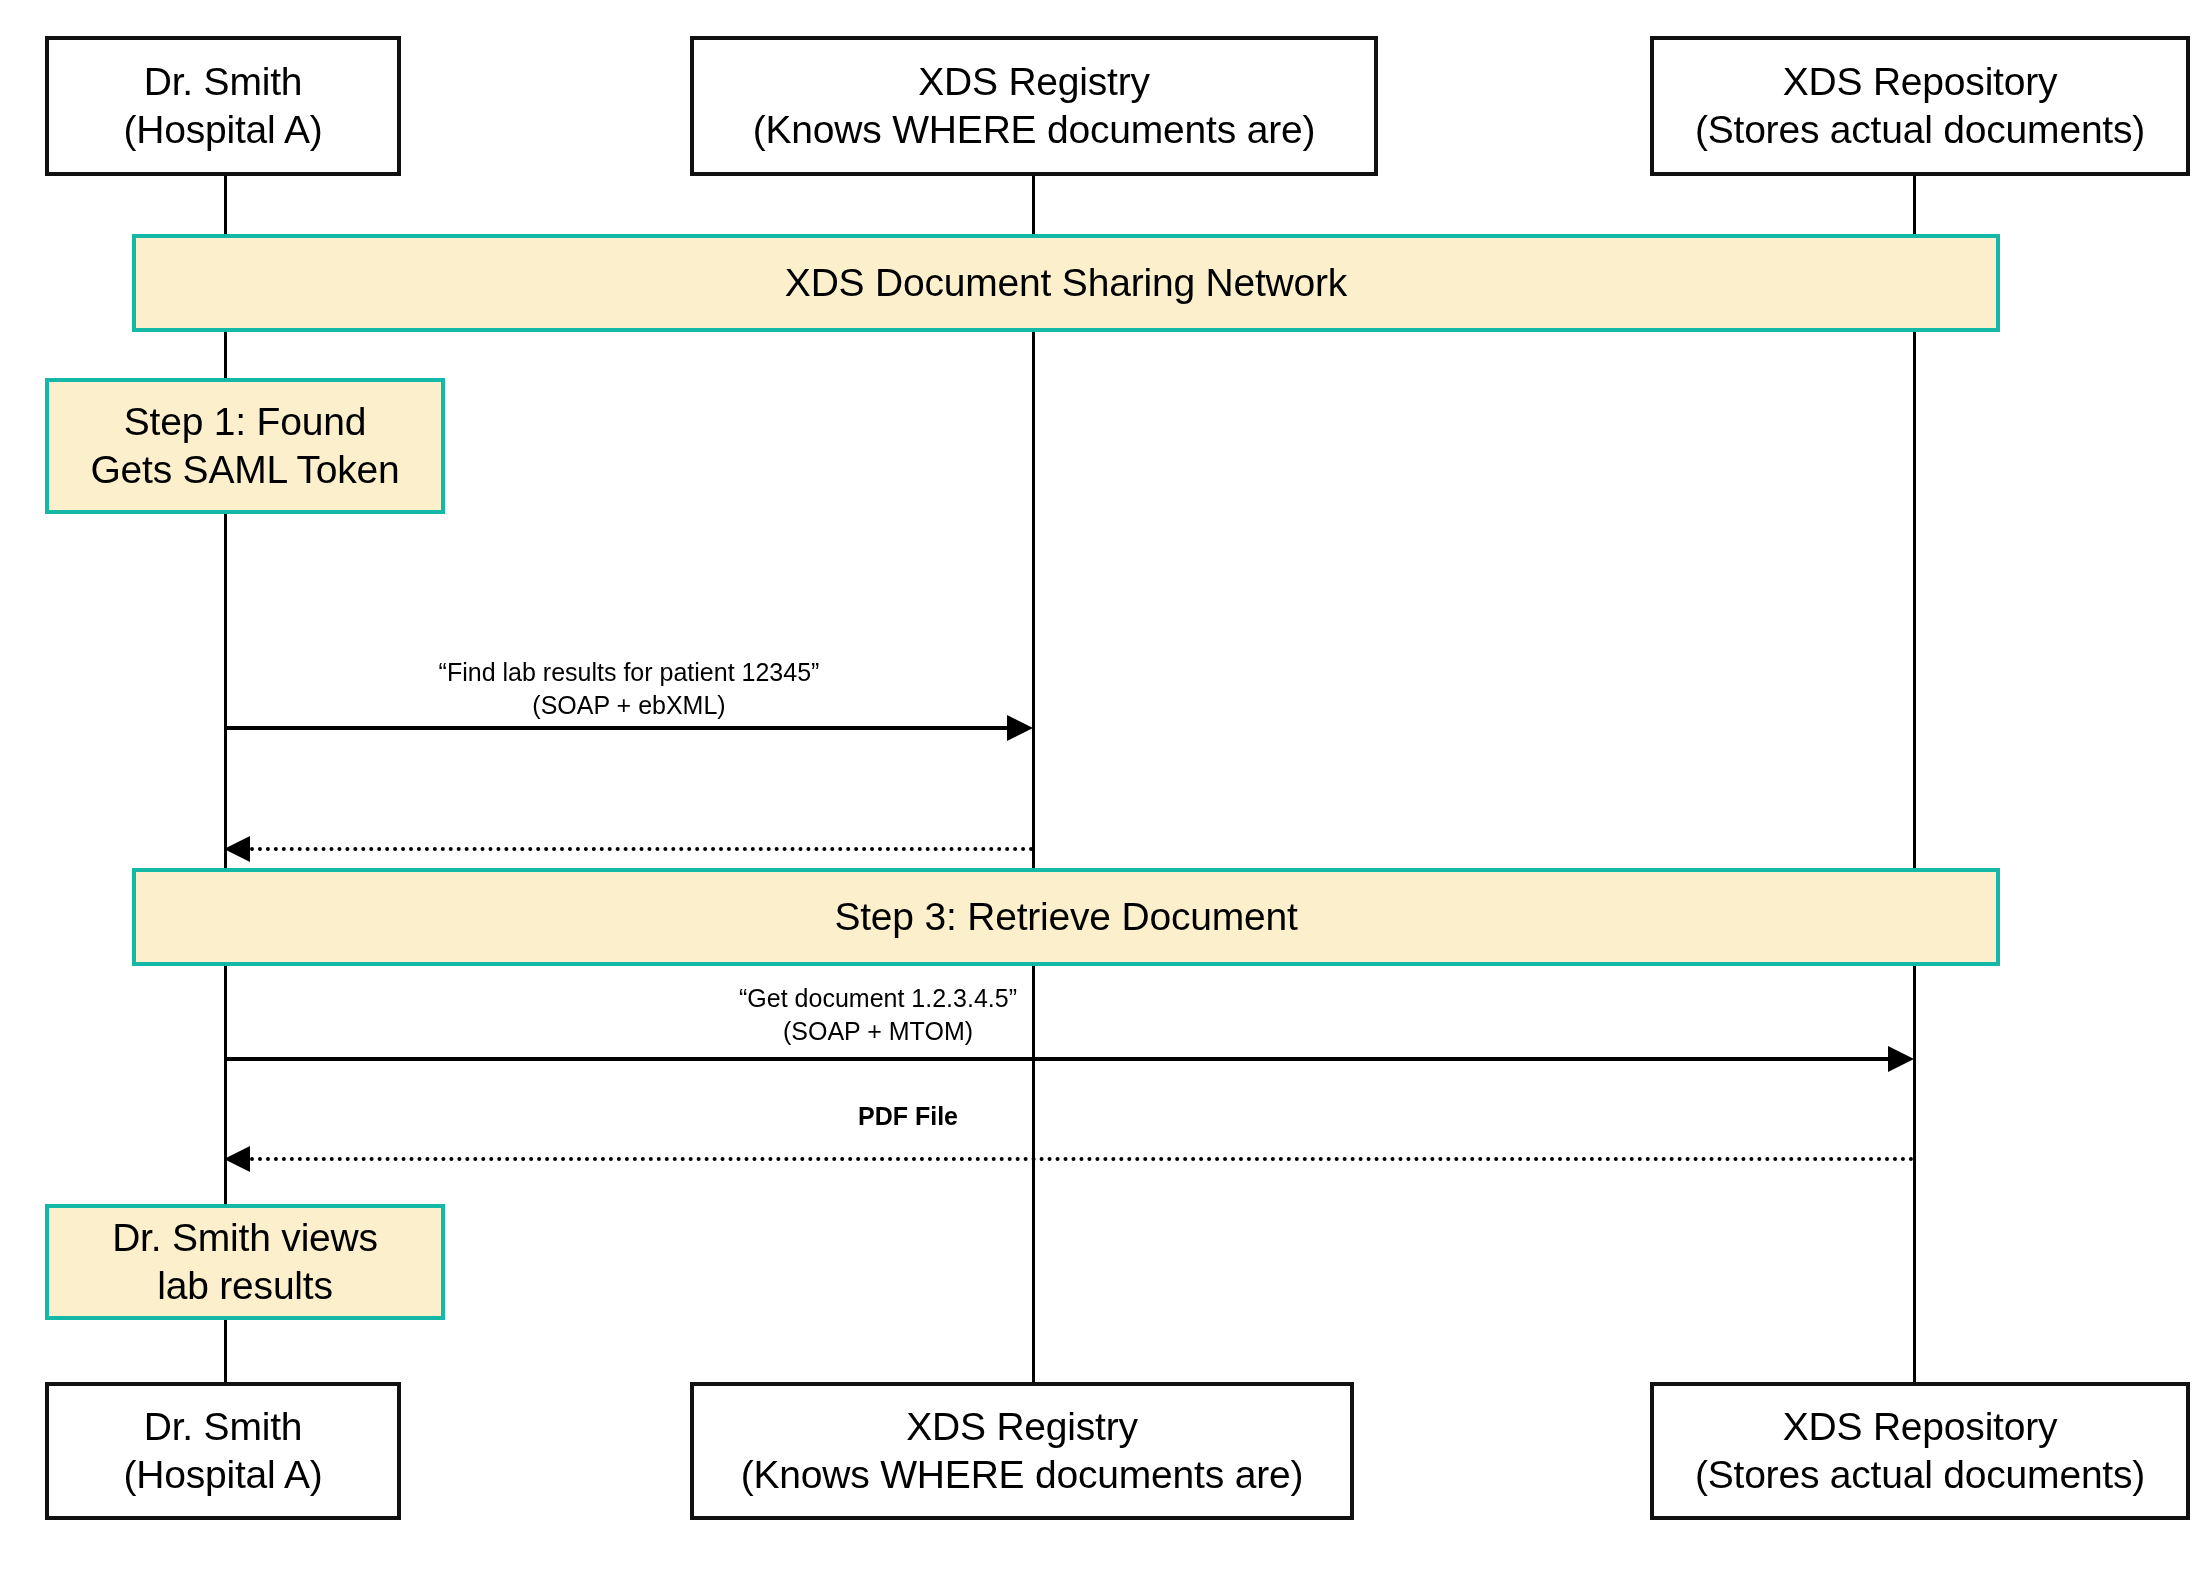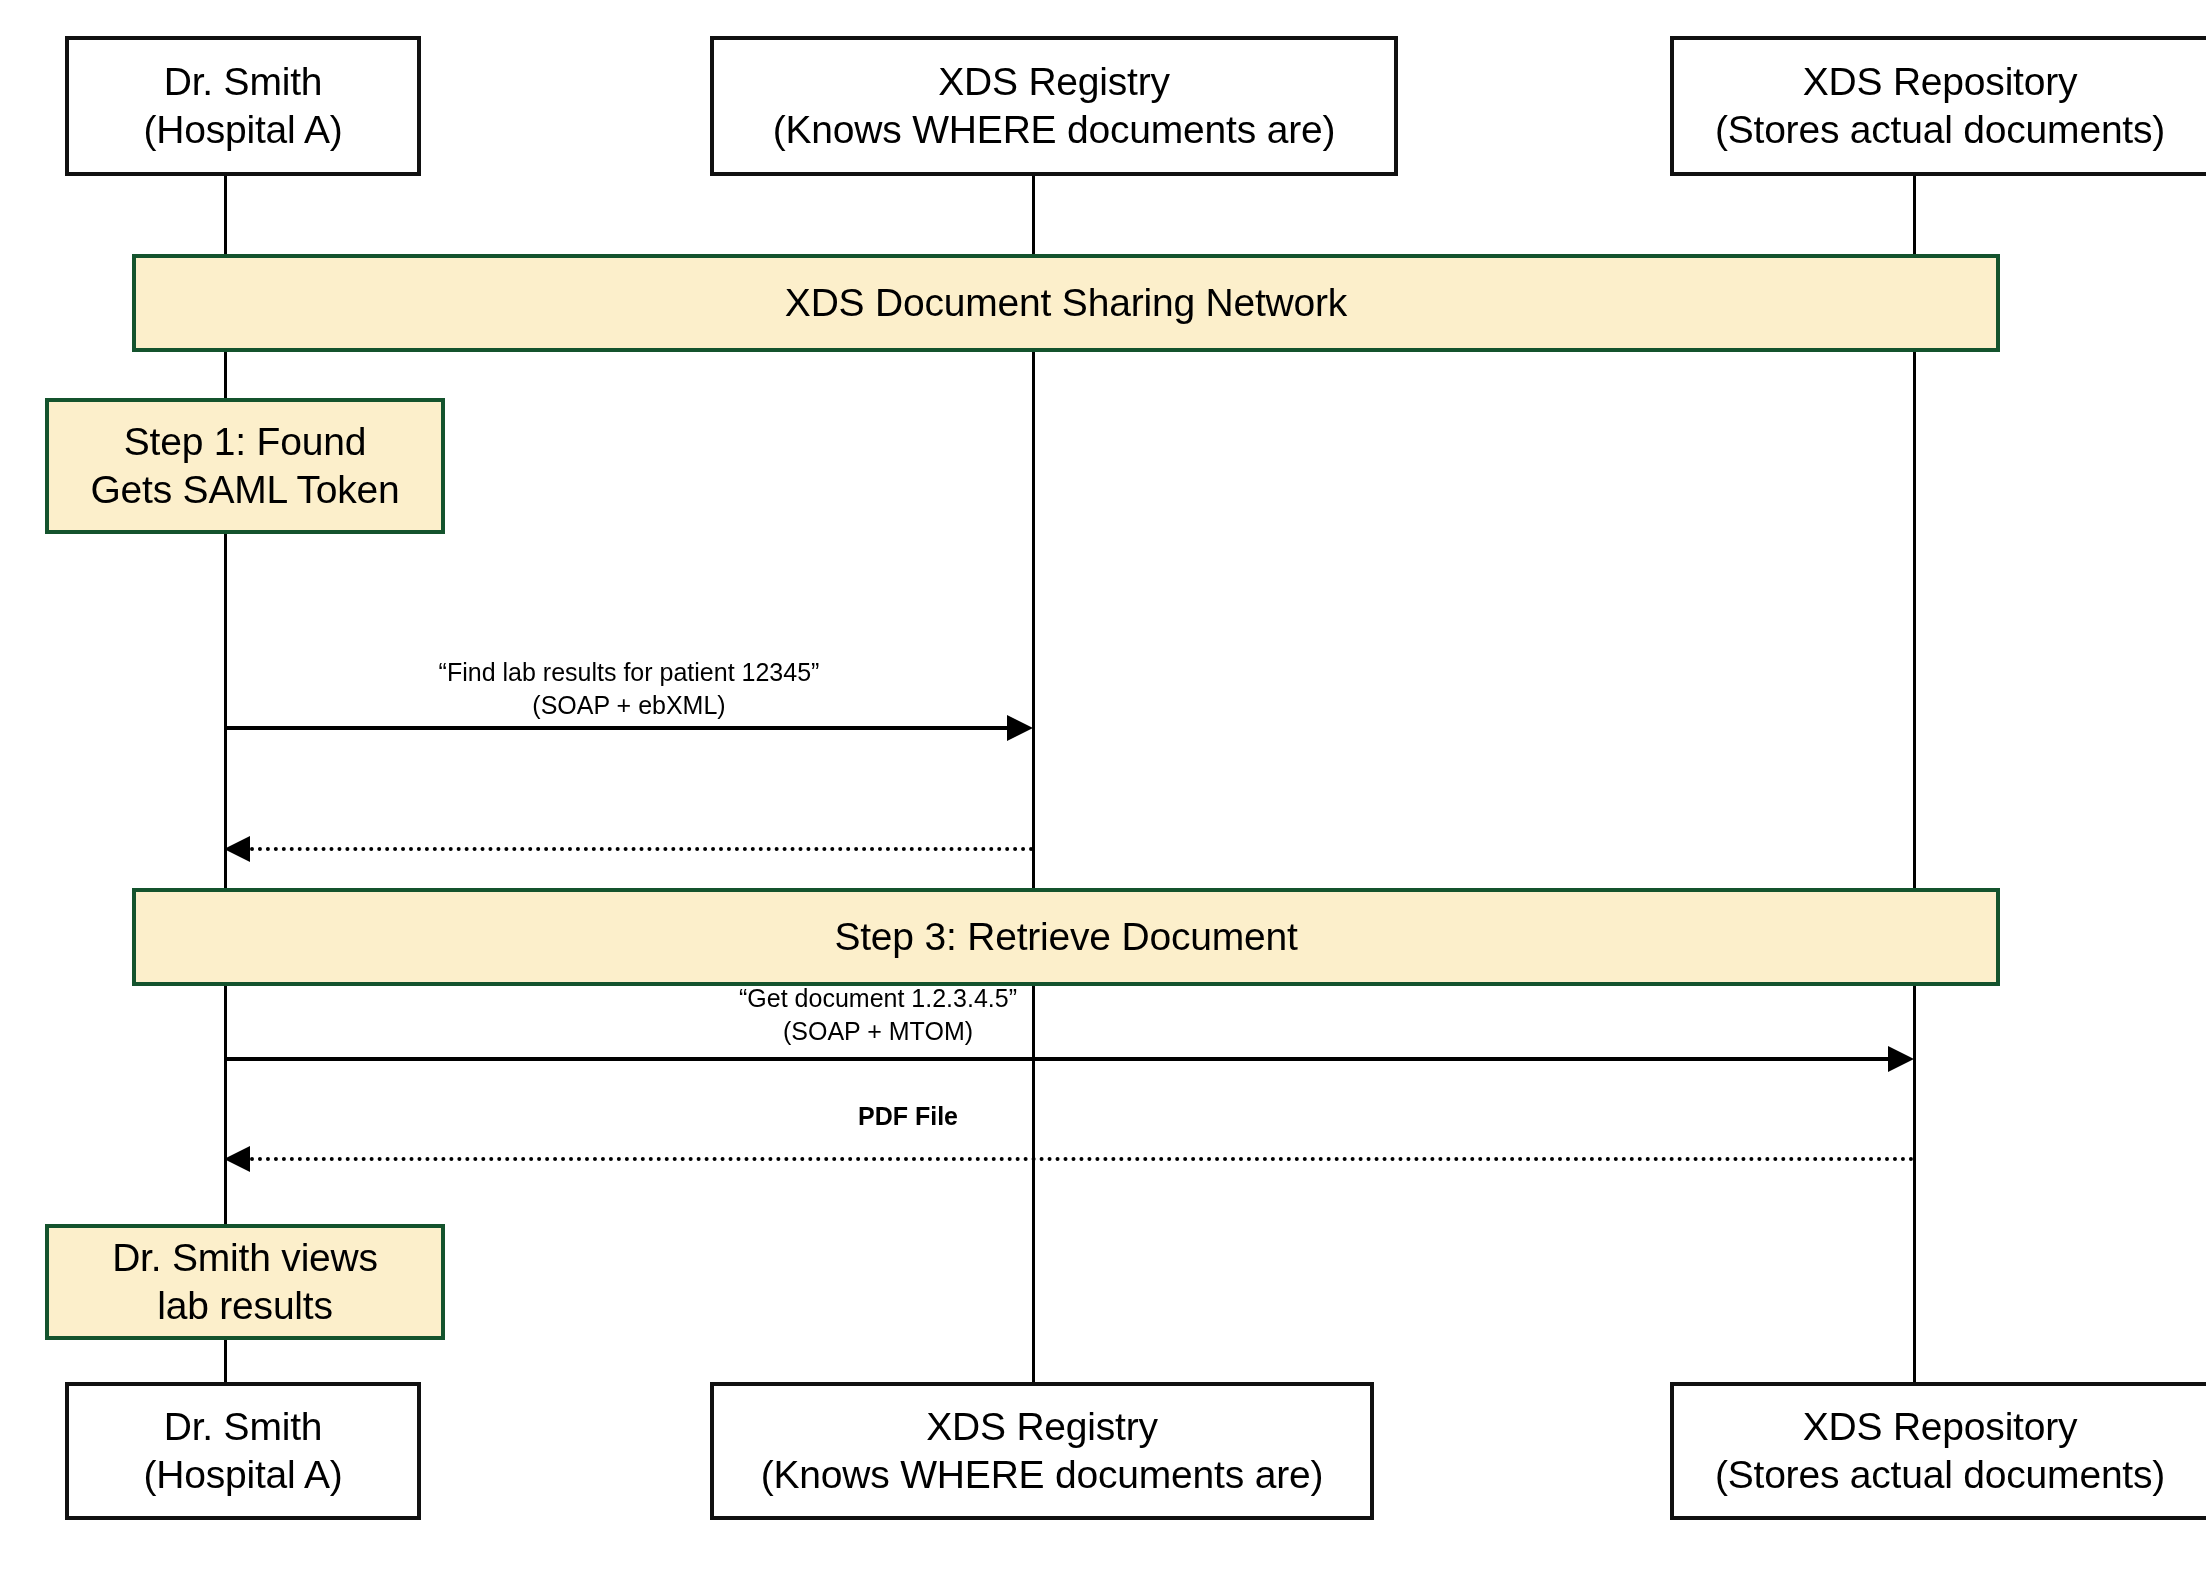--- a/index.html
+++ b/index.html
@@ -32,43 +32,41 @@
     position: absolute;
     box-sizing: border-box;
     border: 4px solid #111111;
     background: #ffffff;
     display: flex;
     flex-direction: column;
     align-items: center;
     justify-content: center;
     z-index: 5;
     line-height: 1.22;
-    margin-left: 20px;
   }
   .participant .p-title,
   .participant .p-sub {
     font-size: 39px;
     text-align: center;
     white-space: nowrap;
     letter-spacing: -0.2px;
   }
 
   
   .note {
     position: absolute;
     box-sizing: border-box;
-    border: 4px solid #14532d;
+    border: 4px solid #14b8a6;
     background: #fcefcb;
     display: flex;
     flex-direction: column;
     align-items: center;
     justify-content: center;
     z-index: 6;
     line-height: 1.22;
-    margin-top: 20px;
   }
   .note .n-line {
     font-size: 39px;
     text-align: center;
     white-space: nowrap;
     letter-spacing: -0.2px;
   }
   .note.banner .n-line { font-size: 39px; }
 
   

